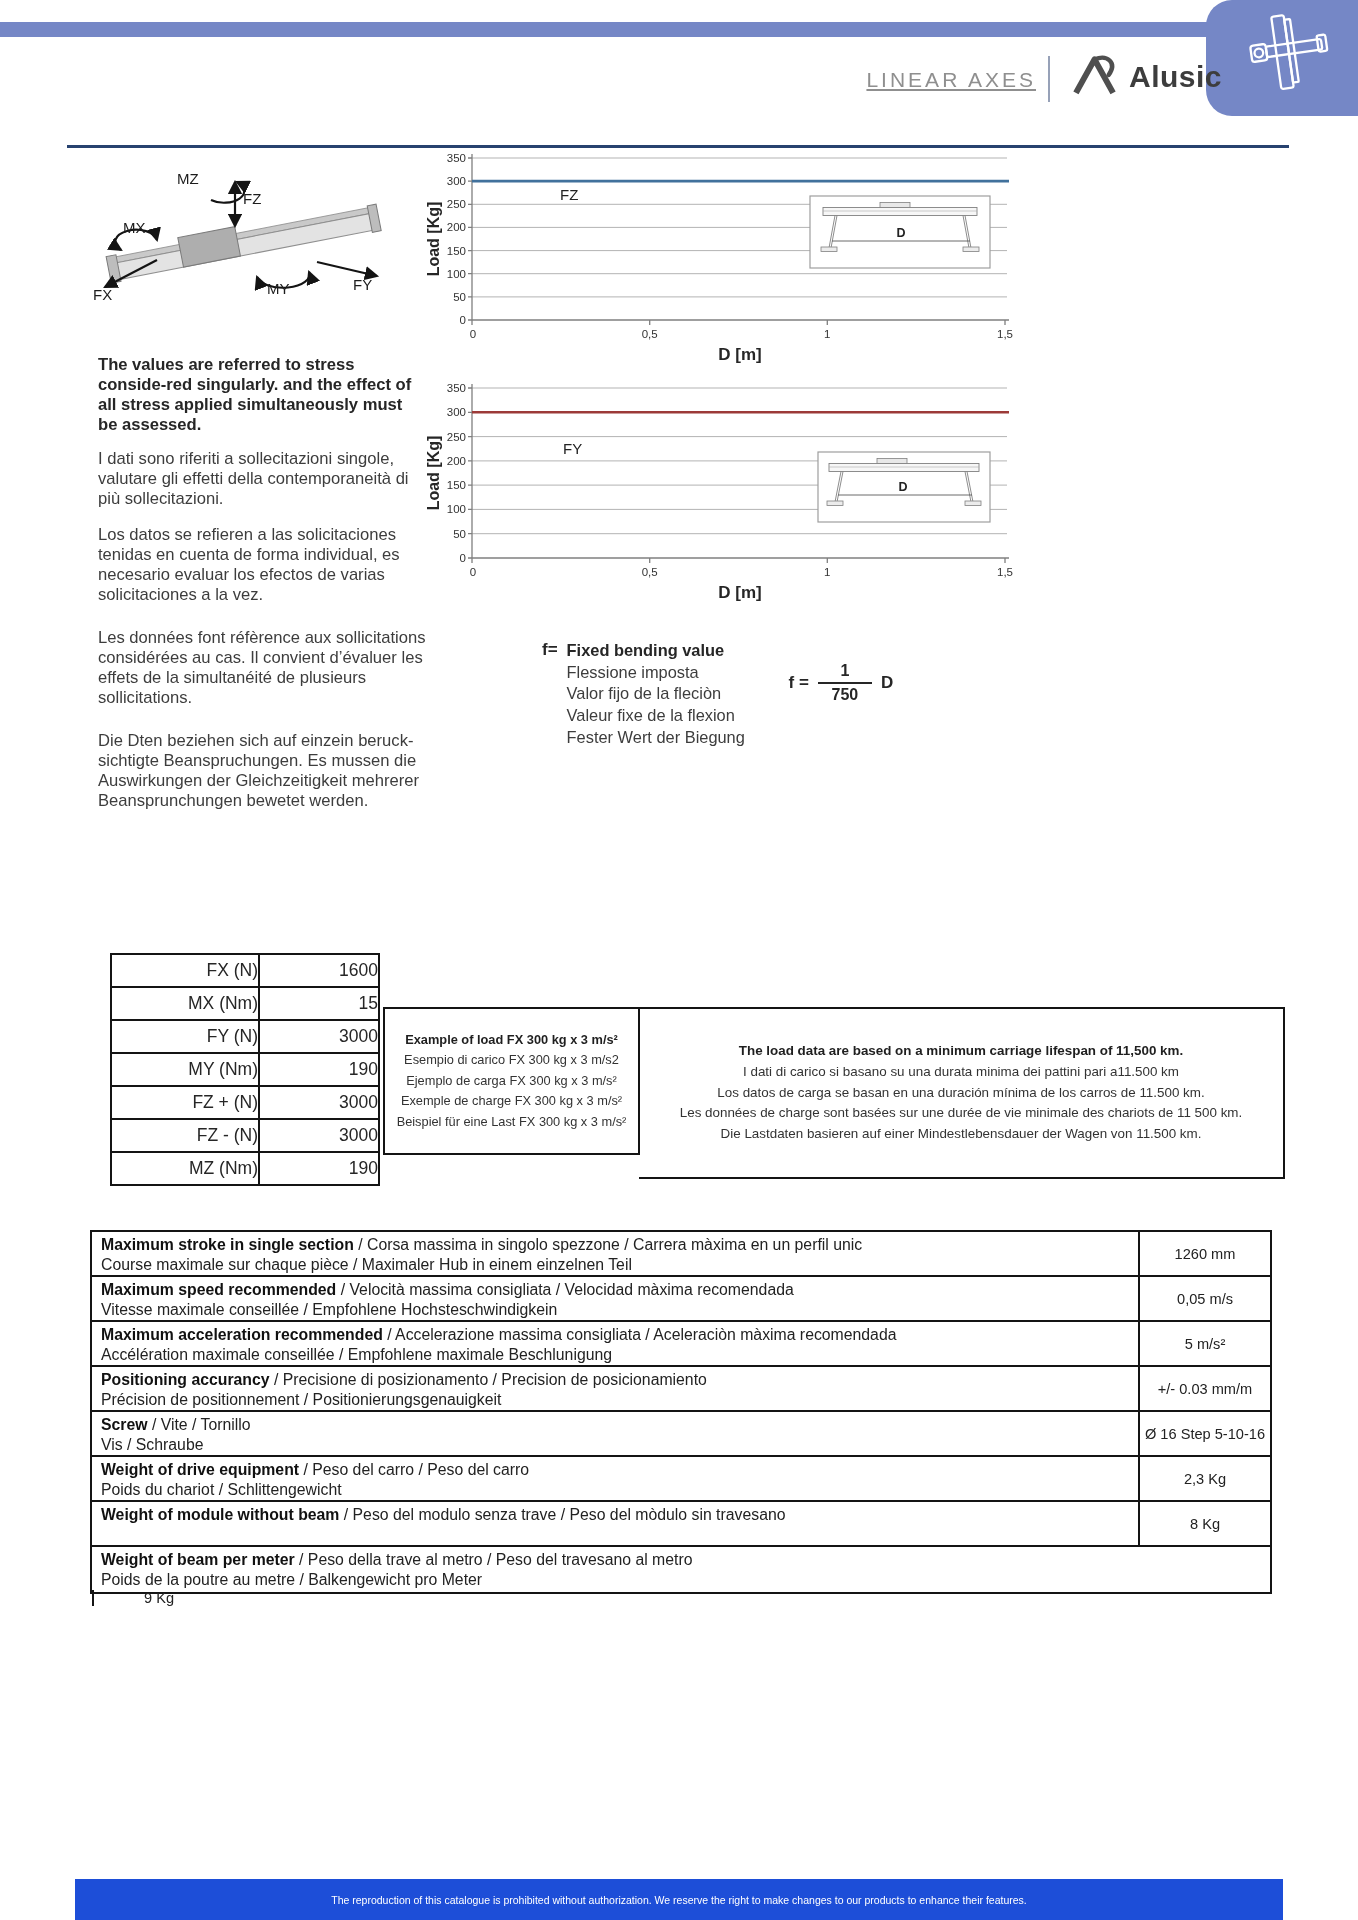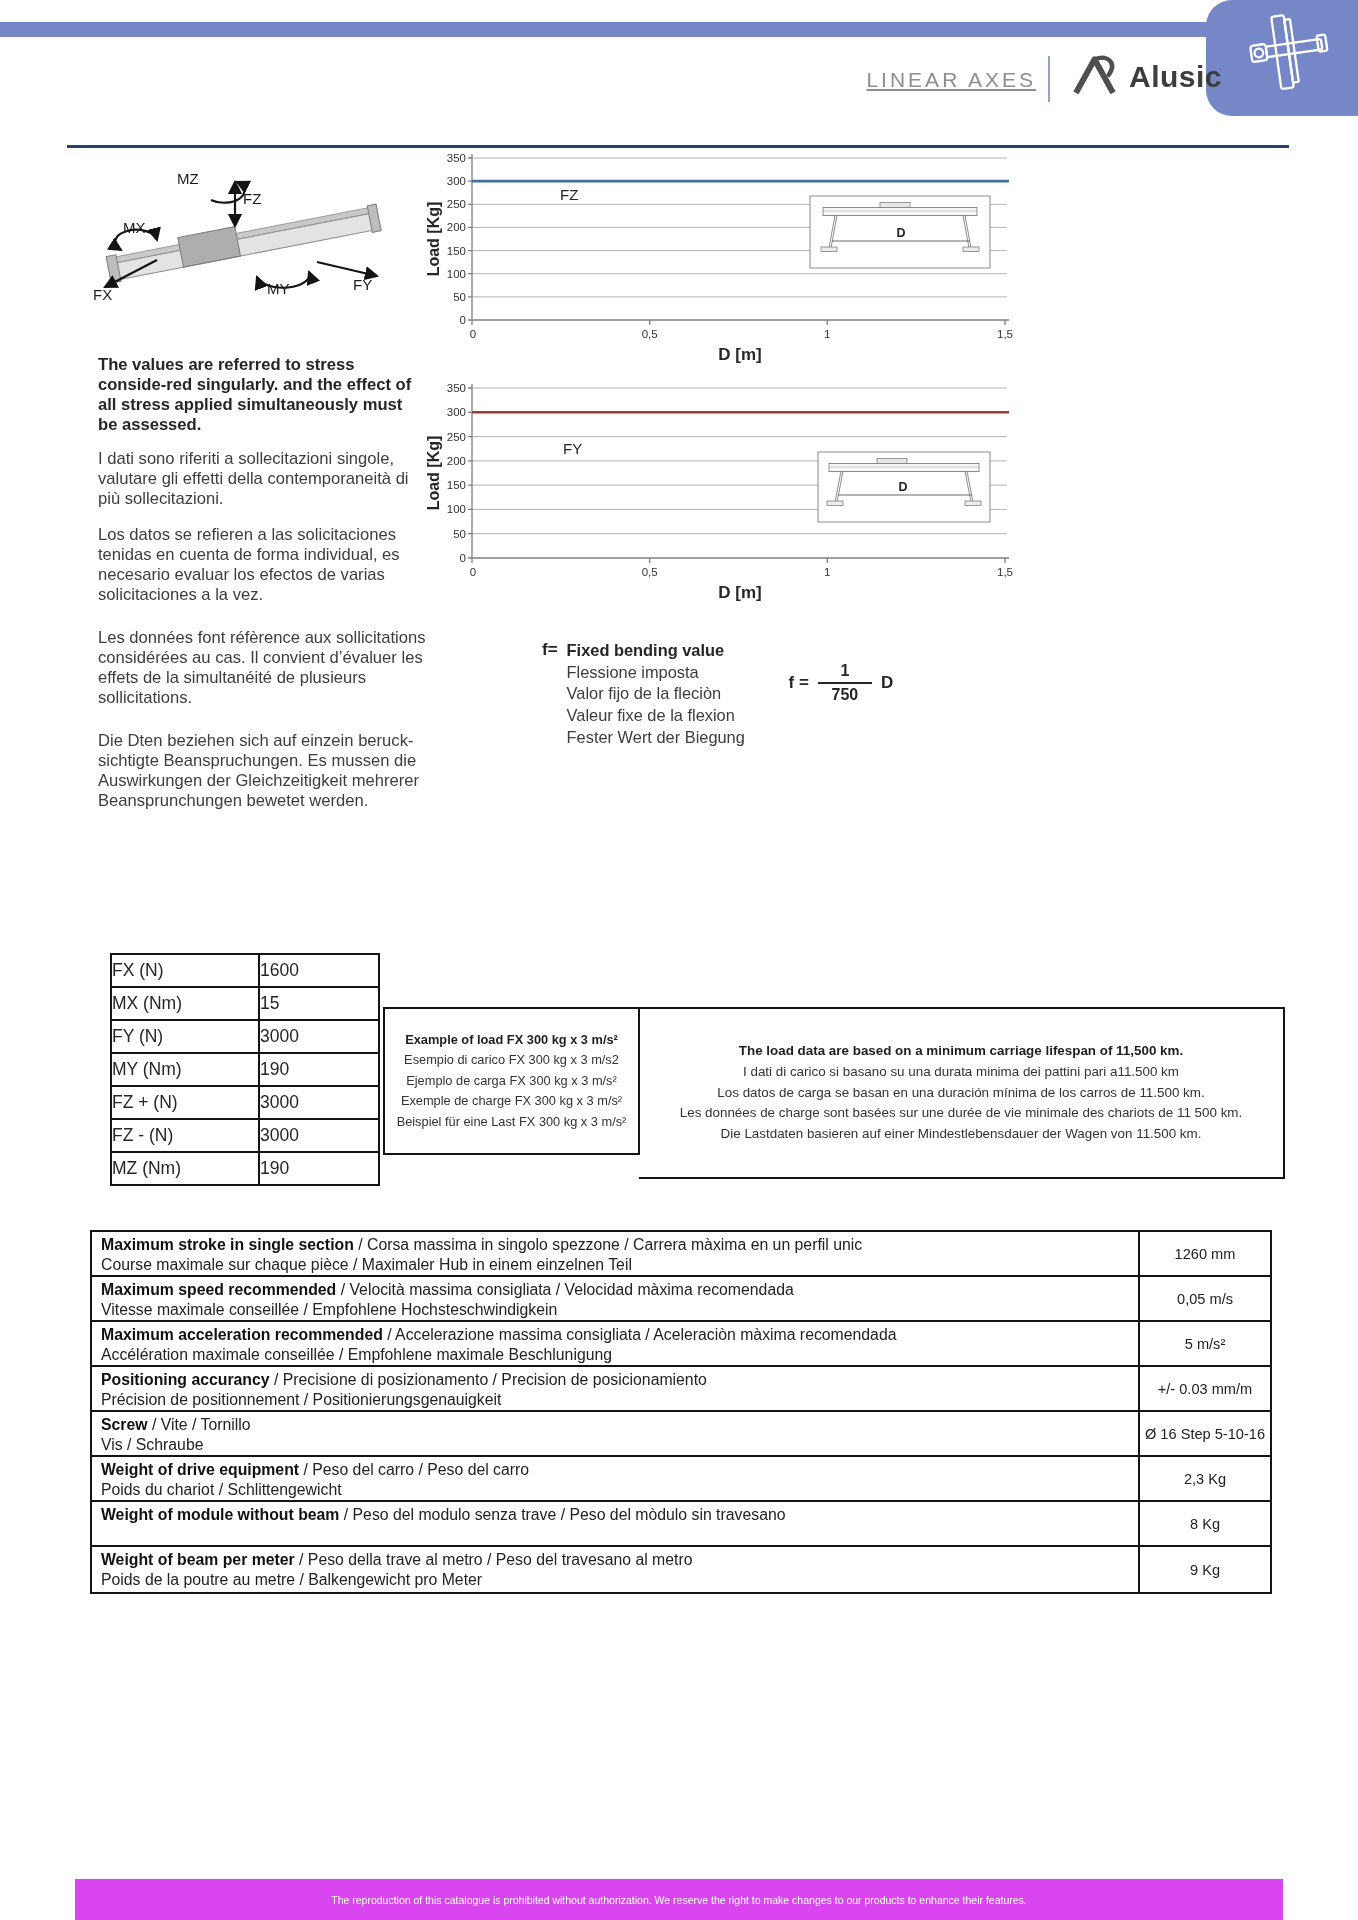--- a/index.html
+++ b/index.html
@@ -29,42 +29,42 @@
   .bending{position:absolute;left:542px;top:640px;width:480px;display:flex;align-items:flex-start;}
   .bending .fsym{font-weight:bold;font-size:17px;color:#262626;margin-right:9px;}
   .bending .blines{width:196px;font-size:16.4px;line-height:1.32;color:#3d3d3d;}
   .bending .blines .b0{font-weight:bold;color:#262626;}
   .formula{display:flex;align-items:center;gap:9px;margin-left:26px;margin-top:22px;}
   .formula .lhs,.formula .rhs{font-weight:bold;font-size:17px;color:#262626;}
   .frac{display:flex;flex-direction:column;align-items:center;width:54px;font-weight:bold;font-size:16px;color:#262626;}
   .frac .bar{width:100%;height:2px;background:#262626;margin:2px 0;}
   
   .load-table{position:absolute;left:110px;top:953px;border-collapse:collapse;}
-  .load-table td{border:2px solid #141414;height:31px;text-align:left;
+  .load-table td{border:2px solid #141414;height:31px;text-align:right;
                  font-size:17.5px;color:#262626;padding:0;}
   .load-table td.lbl{width:146px;}
   .load-table td.val{width:118px;}
   
   .example-box{position:absolute;left:383px;top:1007px;width:257px;height:148px;border:2px solid #141414;
                box-sizing:border-box;display:flex;flex-direction:column;justify-content:center;align-items:center;
                text-align:center;font-size:12.8px;line-height:1.6;color:#333;}
   .lifespan-box{position:absolute;left:639px;top:1007px;width:646px;height:172px;border:2px solid #141414;border-left:none;
                box-sizing:border-box;display:flex;flex-direction:column;justify-content:center;align-items:center;
                text-align:center;font-size:13.4px;line-height:1.55;color:#333;}
   .bline{font-weight:bold;color:#1f1f1f;}
   
   .spec-table{position:absolute;left:90px;top:1230px;width:1182px;border:2px solid #141414;box-sizing:border-box;}
   .spec-row{display:flex;border-bottom:2px solid #141414;height:45px;box-sizing:border-box;}
-  .spec-row:last-child{border-bottom:none;}
+  .spec-row:last-child{border-bottom:none;flex-direction:column;}
   .spec-desc{flex:1;padding:3px 10px 0 9px;font-size:15.8px;line-height:1.28;color:#222;}
   .spec-desc .en{font-weight:bold;color:#111;}
   .spec-value{width:122px;border-left:2px solid #141414;display:flex;align-items:center;justify-content:center;
               text-align:center;font-size:14.6px;color:#222;padding:0 4px;box-sizing:content-box;}
   
-  .footer-bar{position:absolute;left:75px;top:1879px;width:1208px;height:41px;background:#d946ef;
+  .footer-bar{position:absolute;left:75px;top:1879px;width:1208px;height:41px;background:#1d4ed8;
               display:flex;align-items:center;justify-content:center;}
   .footer-bar span{font-size:10.5px;color:#ffffff;}
   .page-number{position:absolute;right:16px;top:1940px;font-size:19px;color:#4c5c7c;}
 </style>
 </head>
 <body>
 
 <div class="page">
 
   <div class="top-band"></div>

